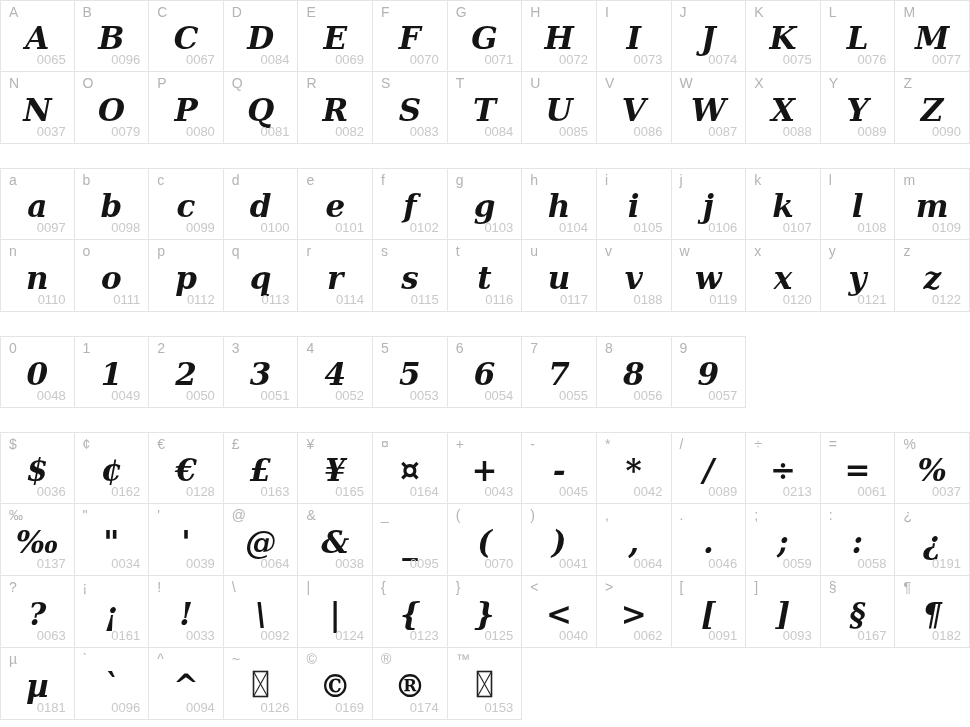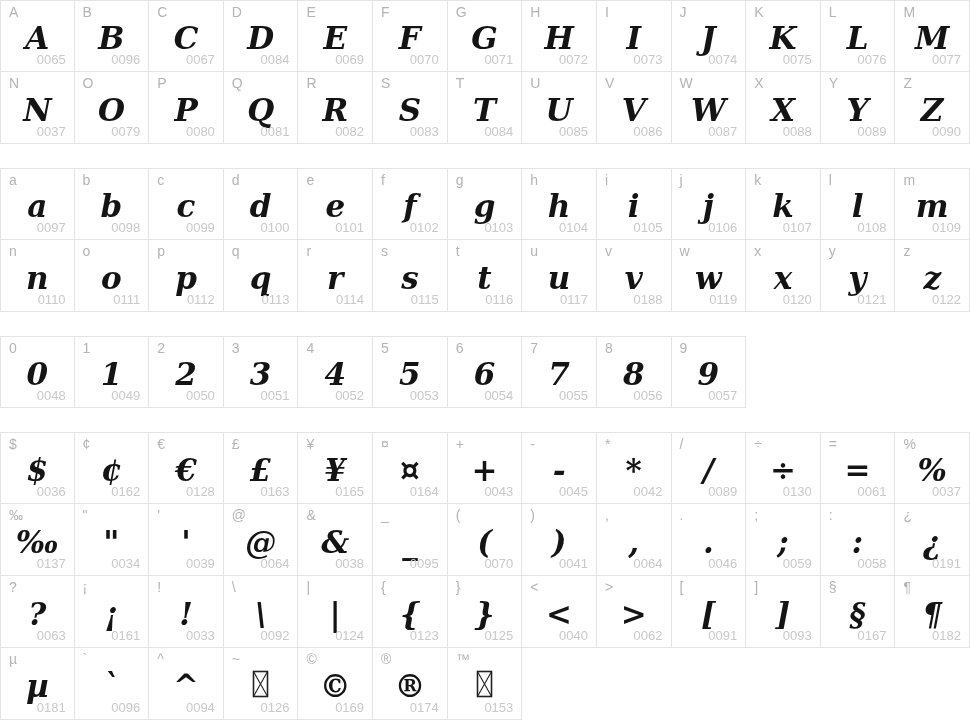--- a/index.html
+++ b/index.html
@@ -435,21 +435,21 @@
         <span class="code">0042</span>
       </div>
       <div class="cell first-row">
         <span class="char-label">/</span>
         <span class="glyph">/</span>
         <span class="code">0089</span>
       </div>
       <div class="cell first-row">
         <span class="char-label">÷</span>
         <span class="glyph">÷</span>
-        <span class="code">0130</span>
+        <span class="code">0213</span>
       </div>
       <div class="cell first-row">
         <span class="char-label">=</span>
         <span class="glyph">=</span>
         <span class="code">0061</span>
       </div>
       <div class="cell first-row">
         <span class="char-label">%</span>
         <span class="glyph">%</span>
         <span class="code">0037</span>

